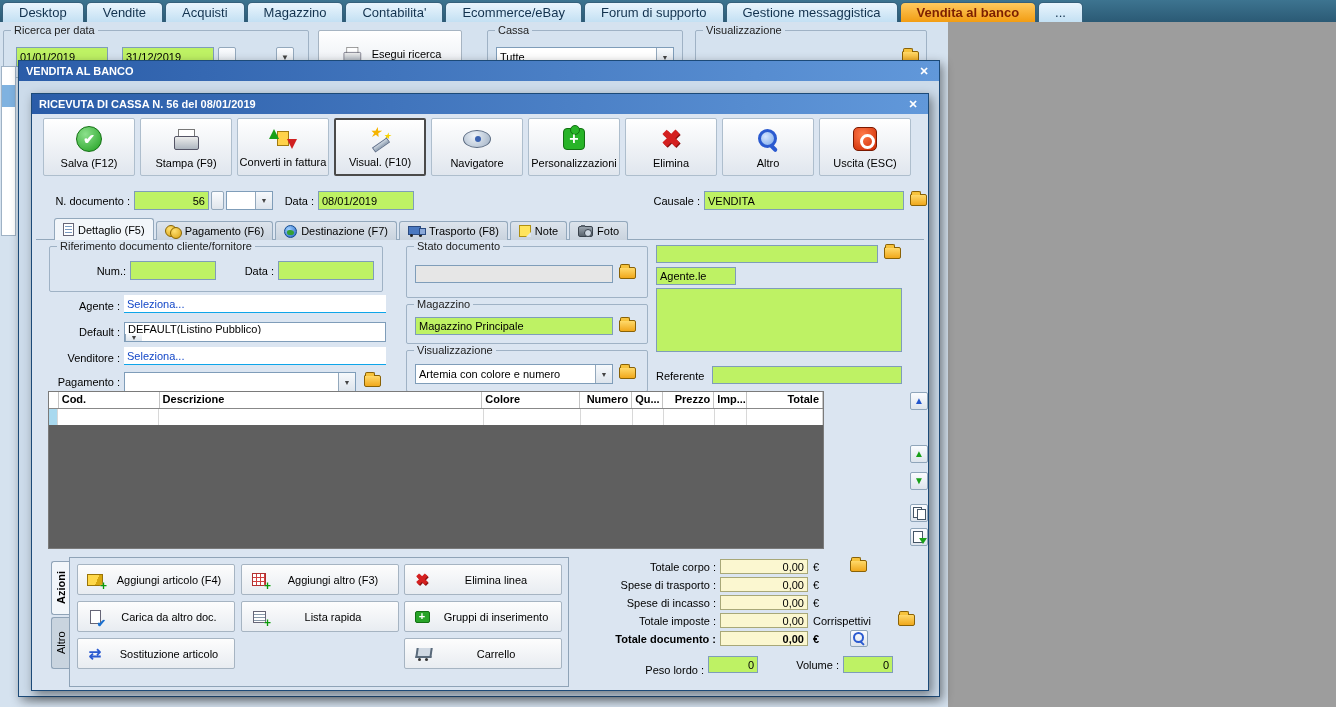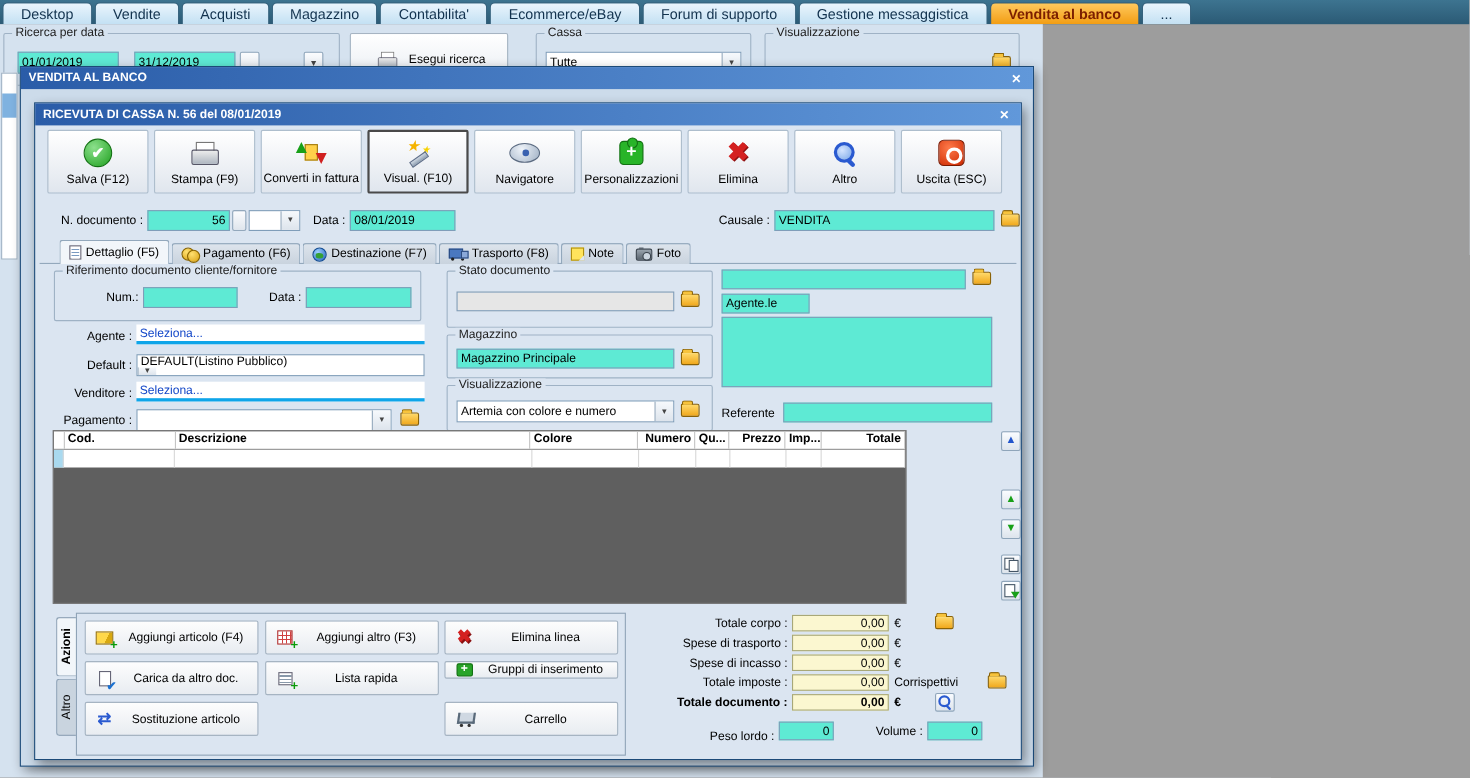--- a/index.html
+++ b/index.html
@@ -13,31 +13,31 @@
   background:linear-gradient(#3d7490,#2b5a75); display:flex; align-items:flex-end; padding-left:2px;}
 .ttab {height:20px; display:flex; align-items:center; padding:0 16px; margin-right:2px;
   background:linear-gradient(#eaf5fd,#c3e0f3); border:1px solid #35607b; border-bottom:none;
   border-radius:5px 5px 0 0; font-size:13px; color:#12324e; white-space:nowrap;}
 .ttab.active {background:linear-gradient(#ffc95e,#f29d13); color:#7c1f00; font-weight:bold;}
 
 
 .grp {position:absolute; border:1px solid #9fb2c5; border-radius:2px;}
 .grp-label {position:absolute; top:-7px; left:7px; padding:0 3px; background:#d5e2ef; font-size:11px; color:#222; white-space:nowrap;}
 .win .grp-label {background:#dbe5f1;}
-.tb {background:#5eead4; border:1px solid #7f9db9; display:flex; align-items:center; padding:0 3px; font-size:11px; overflow:hidden; white-space:nowrap;}
+.tb {background:#bef264; border:1px solid #7f9db9; display:flex; align-items:center; padding:0 3px; font-size:11px; overflow:hidden; white-space:nowrap;}
 .tb.right {justify-content:flex-end;}
 .tb.dis {background:#e6e6e6;}
 .combo {background:#fff; border:1px solid #7f9db9; display:flex; align-items:stretch; font-size:11px; overflow:hidden; white-space:nowrap;}
 .combo .cv {flex:1; padding:0 3px; display:flex; align-items:center; overflow:hidden;}
 .combo .ca {width:17px; background:linear-gradient(#f6f9fc,#dde4ec); border-left:1px solid #93a8bc;
   display:flex; align-items:center; justify-content:center; color:#444; font-size:7px;}
 .lbl {position:absolute; font-size:11px; color:#000; white-space:nowrap;}
 .lbl.r {text-align:right;}
 .link {color:#1347c8;}
-.flat {background:#fff; border-bottom:3px solid #0ea5e9; display:flex; align-items:center; padding:0 3px;}
+.flat {background:#fff; border-bottom:1px solid #0ea5e9; display:flex; align-items:center; padding:0 3px;}
 .mini {background:linear-gradient(#fbfcfe,#dfe5ec); border:1px solid #93a8bc; border-radius:2px;
   display:flex; align-items:center; justify-content:center; font-size:8px; color:#444;}
 .btnface {background:linear-gradient(#ffffff,#e6ebf1); border:1px solid #a6b4c2; border-radius:2px; font-size:11px;}
 .folder {position:relative; width:17px; height:12px; background:linear-gradient(#ffd96a,#f0a81c);
   border:1px solid #8a6206; border-radius:1px 2px 2px 2px;}
 .folder::before {content:""; position:absolute; top:-4px; left:0; width:8px; height:3px;
   background:#f7c33c; border:1px solid #8a6206; border-bottom:none; border-radius:2px 2px 0 0;}
 
 
 #bgwin {position:absolute; left:0; top:22px; width:948px; height:685px; background:#d5e2ef;}
@@ -471,21 +471,21 @@
             </span>
           <span class="al">Carica da altro doc.</span>
         </div>
         <div class="abtn" style="left:209px;top:487px;width:158px;height:31px;">
           <span class="ai">
               <span class="ai-list"></span>
               <span class="ai-plus">+</span>
             </span>
           <span class="al">Lista rapida</span>
         </div>
-        <div class="abtn" style="left:372px;top:487px;width:158px;height:16px;">
+        <div class="abtn" style="left:372px;top:487px;width:158px;height:31px;">
           <span class="ai">
               <span class="ai-group"></span>
             </span>
           <span class="al">Gruppi di inserimento</span>
         </div>
         <div class="abtn" style="left:45px;top:524px;width:158px;height:31px;">
           <span class="ai">
               <span class="ai-swap">⇄</span>
             </span>
           <span class="al">Sostituzione articolo</span>

